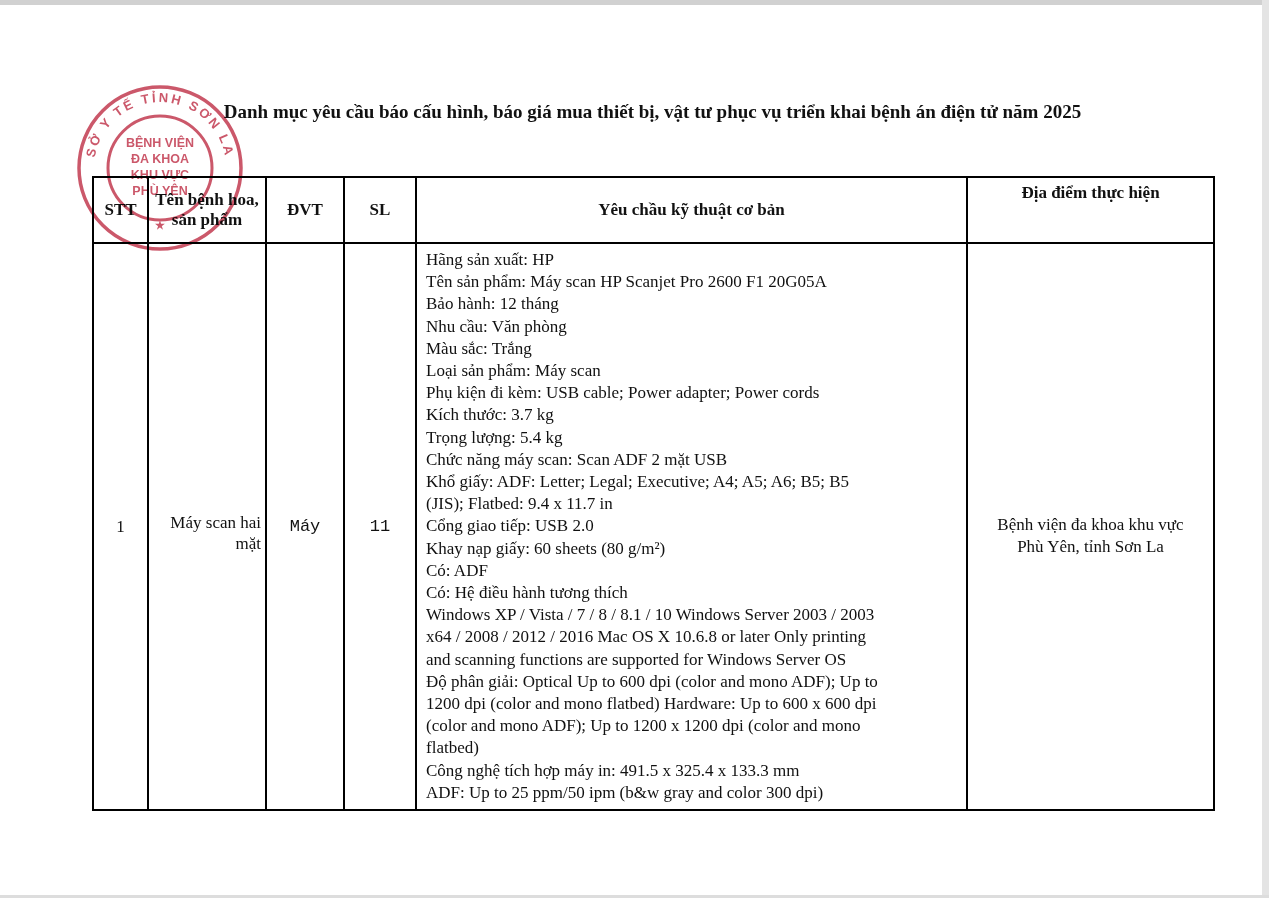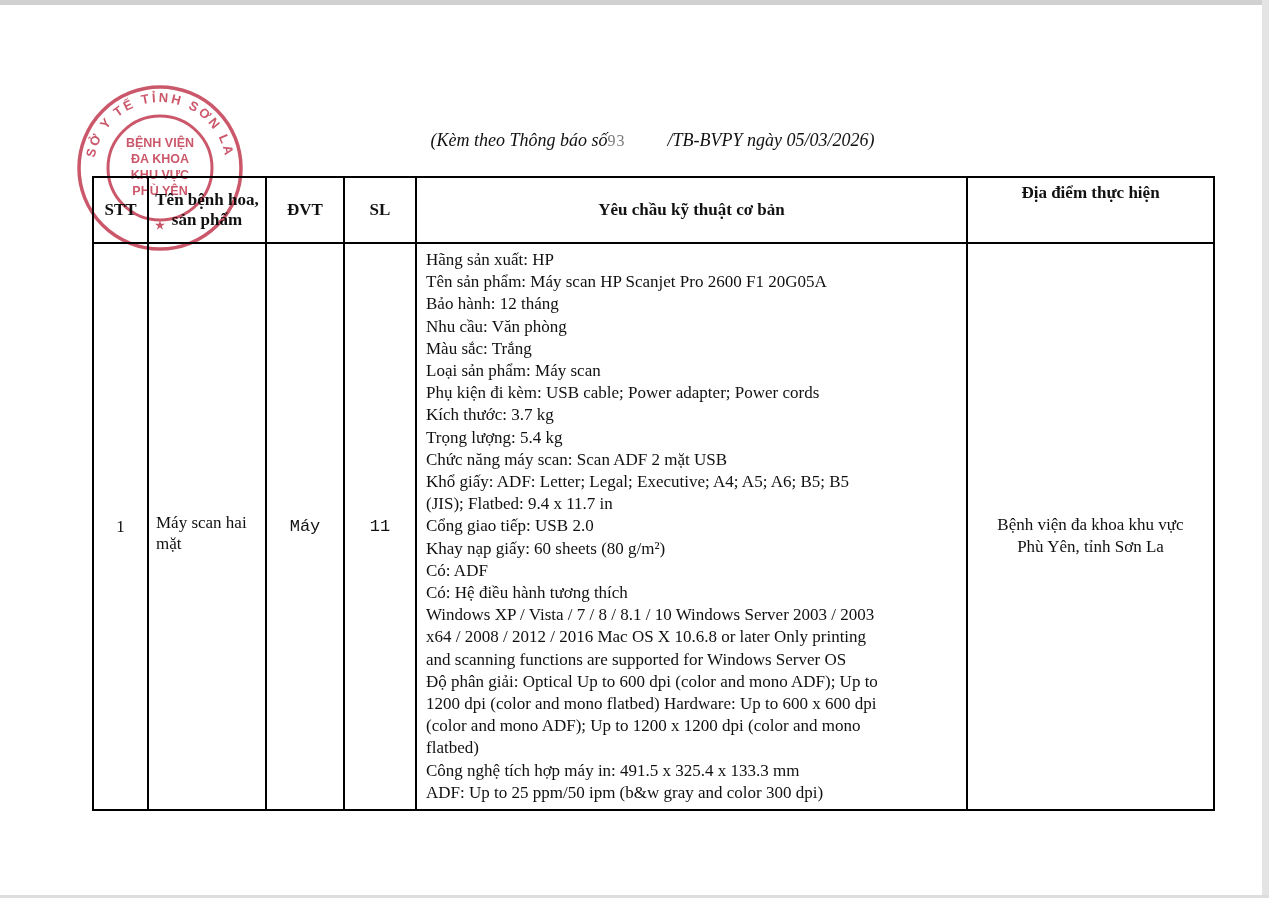--- a/index.html
+++ b/index.html
@@ -29,44 +29,42 @@
     border-collapse:collapse;table-layout:fixed;
   }
   table.main td{border:2px solid #000;font-size:17px;overflow:hidden;}
   tr.hdr td{
     font-weight:bold;text-align:center;vertical-align:middle;
     height:58px;line-height:20px;padding:1px 2px;
   }
   tr.hdr td.loc-hdr{vertical-align:top;padding-top:5px;}
   tr.body td{vertical-align:middle;}
   td.c-stt{text-align:center;}
-  td.c-prod{text-align:left;padding:15px 4px 2px 7px;line-height:21px;}
+  td.c-prod{text-align:right;padding:15px 4px 2px 7px;line-height:21px;}
   td.c-unit,td.c-qty{text-align:center;font-family:Liberation Mono, monospace;}
   td.c-spec{vertical-align:top;padding:5px 21px 5px 9px;line-height:22.2px;}
   td.c-spec div{white-space:nowrap;}
   td.c-loc{vertical-align:top;text-align:center;padding-top:20px;line-height:22px;}
 
   .stamp{
     position:absolute;left:75px;top:83px;width:170px;height:170px;
     opacity:0.85;mix-blend-mode:multiply;pointer-events:none;
   }
   .stamp text{font-family:"Liberation Sans", sans-serif;font-weight:bold;}
 </style>
 </head>
 <body>
 
 <div id="page">
   <div class="chrome-top"></div>
   <div class="chrome-right"></div>
   <div class="chrome-bottom"></div>
 
+  <div class="doc-title">Danh mục yêu cầu báo cấu hình, báo giá mua thiết bị, vật tư phục vụ triển khai bệnh án điện tử năm 2025</div>
 
-  <div class="doc-subtitle">
-    <span>(Kèm theo Thông báo số</span><span class="filled-number">93</span><span class="gap"></span><span>/TB-BVPY ngày 05/03/2026)</span>
-  </div>
 
   <table class="main">
     <colgroup>
       <col style="width:55px">
         <col style="width:118px">
         <col style="width:78px">
       <col style="width:72px">
         <col style="width:551px">
         <col style="width:247px">
     </colgroup>

